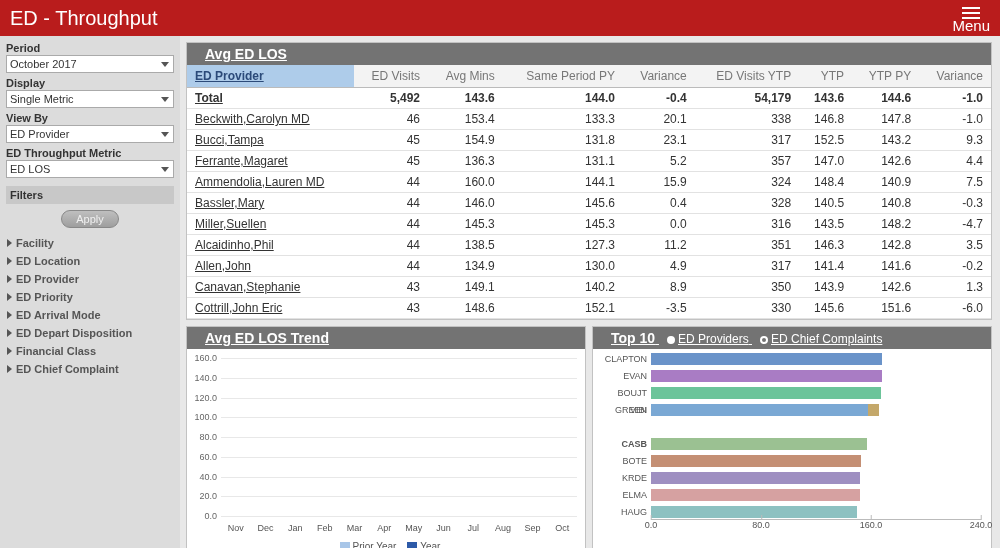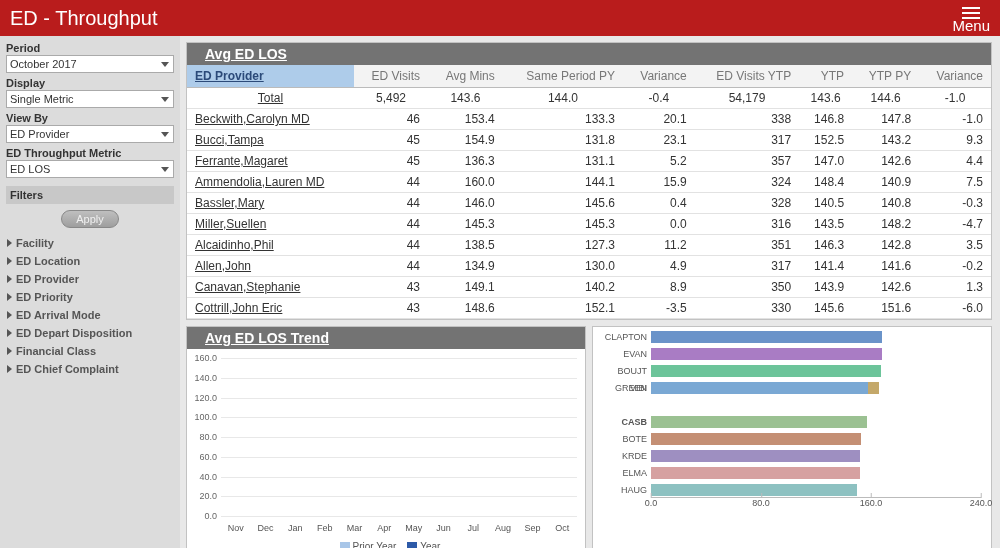--- a/index.html
+++ b/index.html
@@ -23,21 +23,21 @@
 
   .main { flex: 1; padding: 6px 8px 4px 6px; overflow: hidden; }
   .panel { background: #fff; border: 1px solid #c2c2c2; }
   .panel-head { background: #737373; color: #fff; font-size: 14px; padding: 3px 18px; font-weight: bold; text-decoration: underline; }
   .top-panel { margin-bottom: 6px; }
   table.data { width: 100%; border-collapse: collapse; font-size: 12px; }
   table.data th { text-align: right; color: #777; font-weight: normal; padding: 4px 8px; border-bottom: 1px solid #bbb; background: #f3f3f3; }
   table.data th.first { text-align: left; background: #aeccea; color: #2b4a79; text-decoration: underline; font-weight: bold; }
   table.data td { text-align: right; padding: 3px 8px; border-bottom: 1px solid #e2e2e2; }
   table.data td.first { text-align: left; text-decoration: underline; color: #333; }
-  table.data tr.total td { font-weight: normal; text-align: center; }
+  table.data tr.total td { font-weight: bold; }
 
   .bottom { display: flex; gap: 6px; }
   .bottom .panel { flex: 1; height: 246px; }
   .legend-inline { color: #fff; font-size: 12px; font-weight: normal; }
   .dot { display: inline-block; width: 8px; height: 8px; border-radius: 50%; border: 2px solid #fff; margin: 0 3px 0 8px; vertical-align: middle; }
   .dot.sel { background: #fff; }
   .dot.un { background: transparent; }
 
   
   .barchart { padding: 10px 8px 4px 34px; position: relative; height: 190px; }
@@ -351,20 +351,27 @@
               </div>
             </div>
         </div>
         <div class="bar-legend">
           <span class="swatch" style="background:#a8c6e8"></span><span>Prior Year</span>
           <span class="swatch" style="background:#2d5aa8"></span><span>Year</span>
         </div>
       </div>
 
       <div class="panel">
+        <div class="panel-head">
+          <span>Top 10</span>
+          <span class="legend-inline">
+            <span class="dot sel"></span><span>ED Providers</span>
+            <span class="dot un"></span><span>ED Chief Complaints</span>
+          </span>
+        </div>
         <div class="hchart" id="hchart">
             <div class="hrow" style="top: 4px;">
               <div class="nm">CLAPTON</div>
               <div class="hbar" style="width: 70%; background: rgb(106, 147, 201);"></div>
             </div>
             <div class="hrow" style="top: 21px;">
               <div class="nm">EVAN</div>
               <div class="hbar" style="width: 70%; background: rgb(169, 124, 196);"></div>
             </div>
             <div class="hrow" style="top: 38px;">

